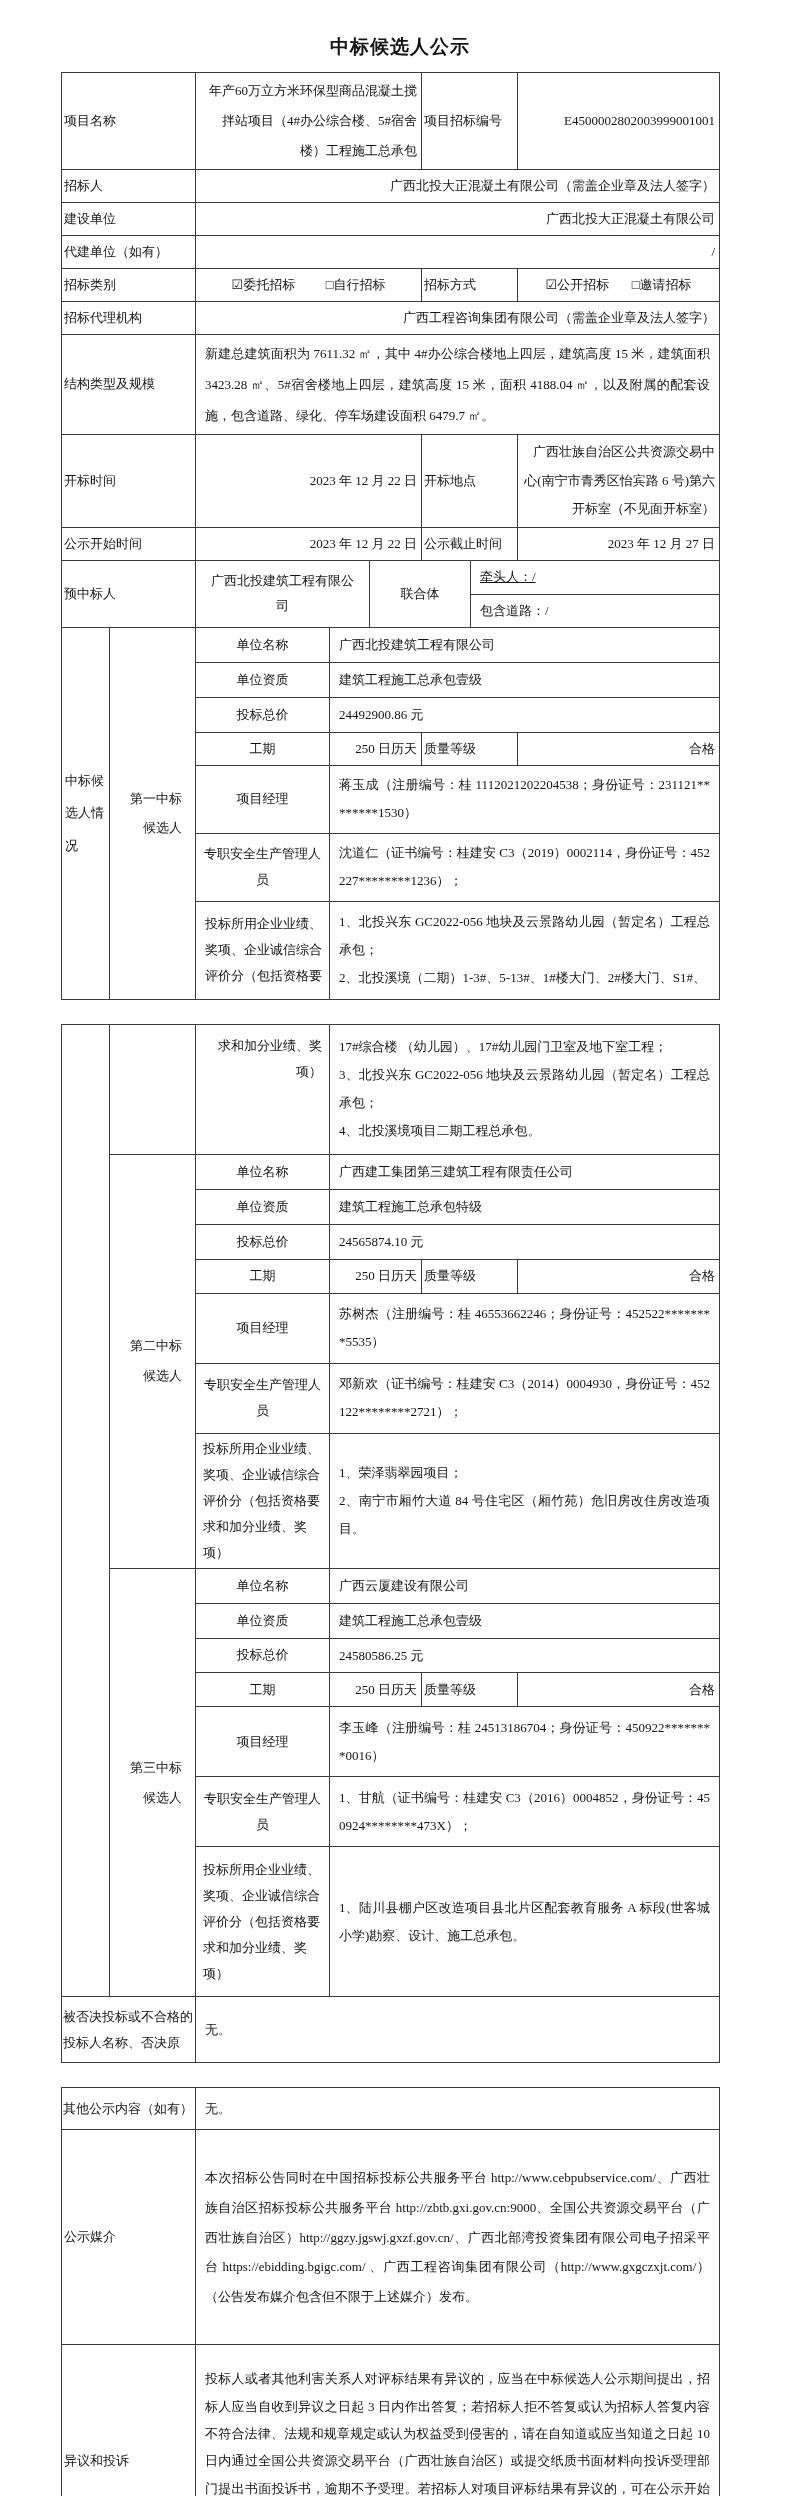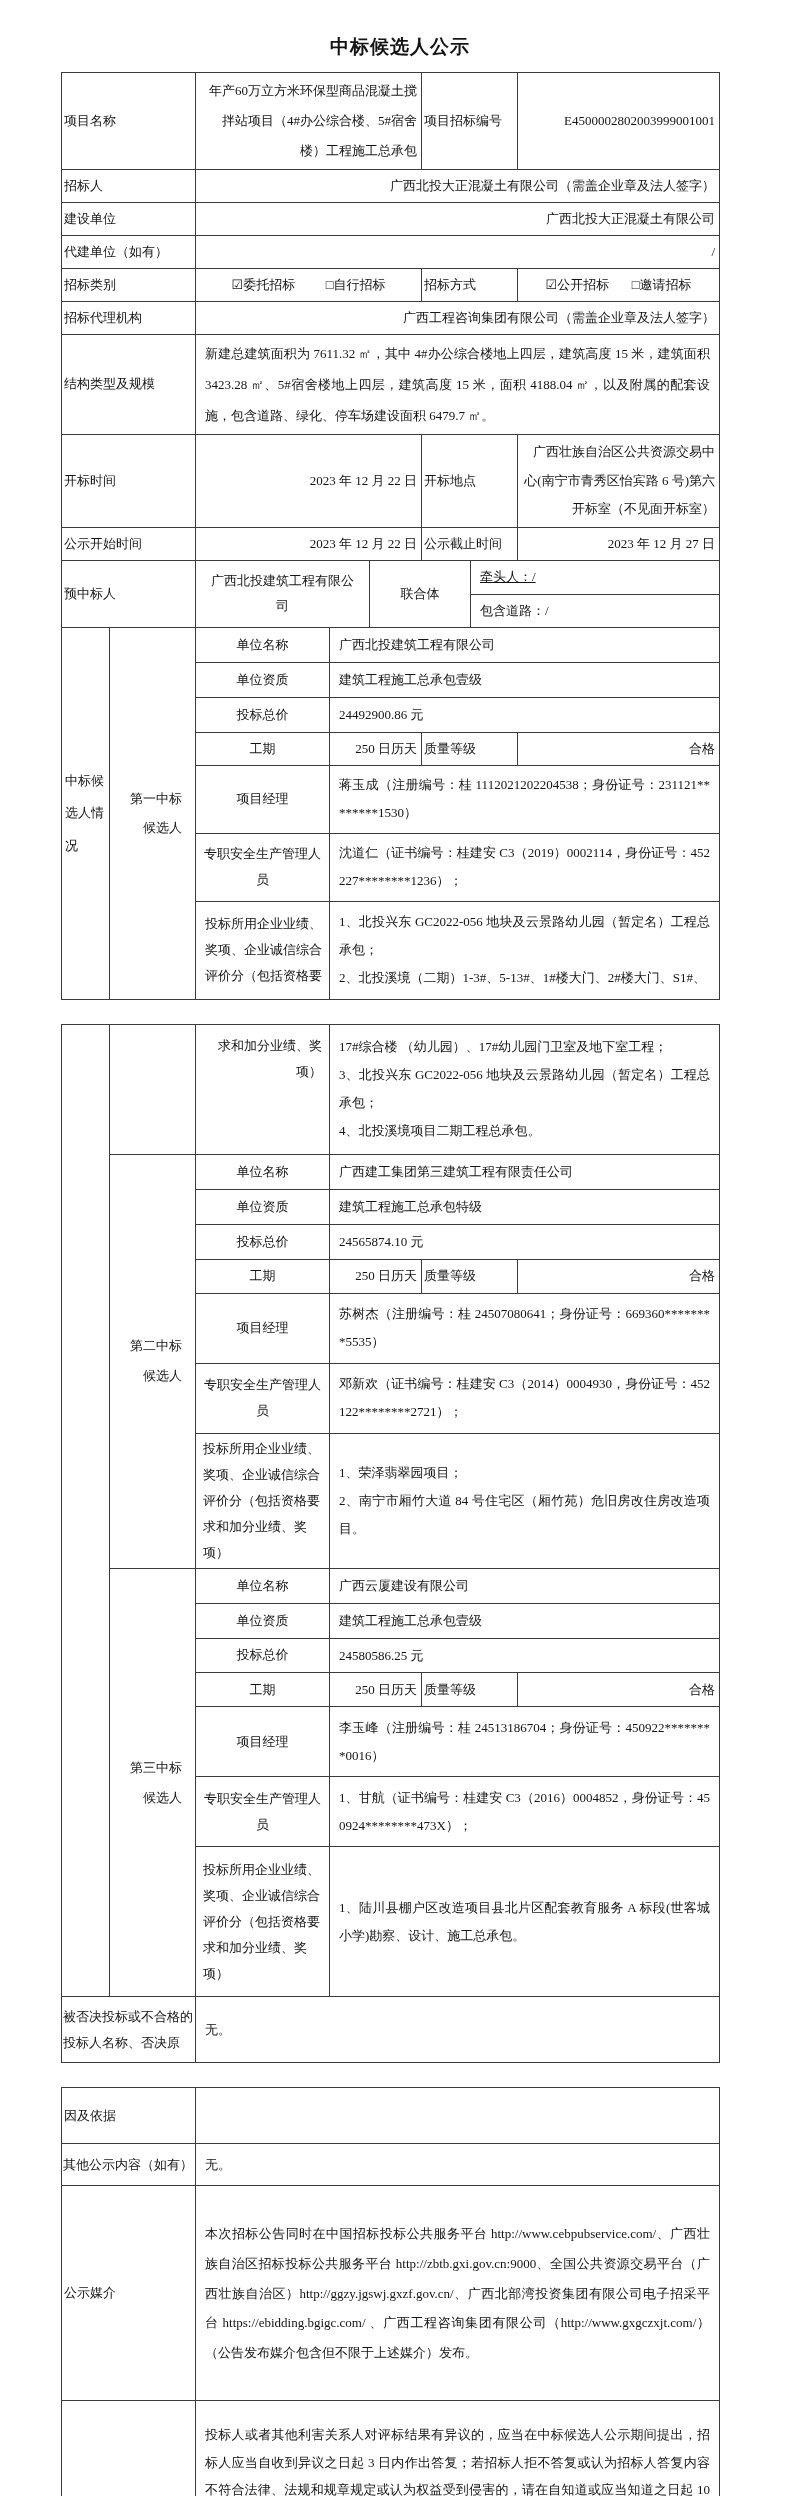--- a/index.html
+++ b/index.html
@@ -190,21 +190,21 @@
     <td colspan="3" class="val">24565874.10 元</td>
   </tr>
   <tr style="height:34px">
     <td class="lab-tight">工期</td>
     <td class="val-c">250 日历天</td>
     <td class="lab">质量等级</td>
     <td class="val-c">合格</td>
   </tr>
   <tr style="height:70px">
     <td class="lab-tight">项目经理</td>
-    <td colspan="3" class="val">苏树杰（注册编号：桂 24507080641；身份证号：669360********5535）</td>
+    <td colspan="3" class="val">苏树杰（注册编号：桂 46553662246；身份证号：452522********5535）</td>
   </tr>
   <tr style="height:70px">
     <td class="lab-tight">专职安全生产管理人员</td>
     <td colspan="3" class="val">邓新欢（证书编号：桂建安 C3（2014）0004930，身份证号：452122********2721）；</td>
   </tr>
   <tr style="height:120px">
     <td class="lab-tight" style="text-align:left">投标所用企业业绩、奖项、企业诚信综合评价分（包括资格要求和加分业绩、奖项）</td>
     <td colspan="3" class="val pre">1、荣泽翡翠园项目；
 2、南宁市厢竹大道 84 号住宅区（厢竹苑）危旧房改住房改造项目。</td>
   </tr>
@@ -249,24 +249,20 @@
 <table class="sheet">
   <colgroup>
       <col style="width:48px">
       <col style="width:86px">
       <col style="width:134px">
       <col style="width:92px">
       <col style="width:96px">
       <col style="width:202px">
     </colgroup>
   <tbody>
-      <tr style="height:56px">
-    <td colspan="2" class="lab">因及依据</td>
-    <td colspan="4" class="val"></td>
-  </tr>
   <tr style="height:42px">
     <td colspan="2" class="lab" style="padding:2px 1px">其他公示内容（如有）</td>
     <td colspan="4" class="val">无。</td>
   </tr>
   <tr style="height:215px">
     <td colspan="2" class="lab">公示媒介</td>
     <td colspan="4" class="val" style="line-height:2.3">本次招标公告同时在中国招标投标公共服务平台 http://www.cebpubservice.com/、广西壮族自治区招标投标公共服务平台 http://zbtb.gxi.gov.cn:9000、全国公共资源交易平台（广西壮族自治区）http://ggzy.jgswj.gxzf.gov.cn/、广西北部湾投资集团有限公司电子招采平台 https://ebidding.bgigc.com/ 、广西工程咨询集团有限公司（http://www.gxgczxjt.com/）（公告发布媒介包含但不限于上述媒介）发布。</td>
   </tr>
   <tr style="height:232px">
     <td colspan="2" class="lab">异议和投诉</td>

